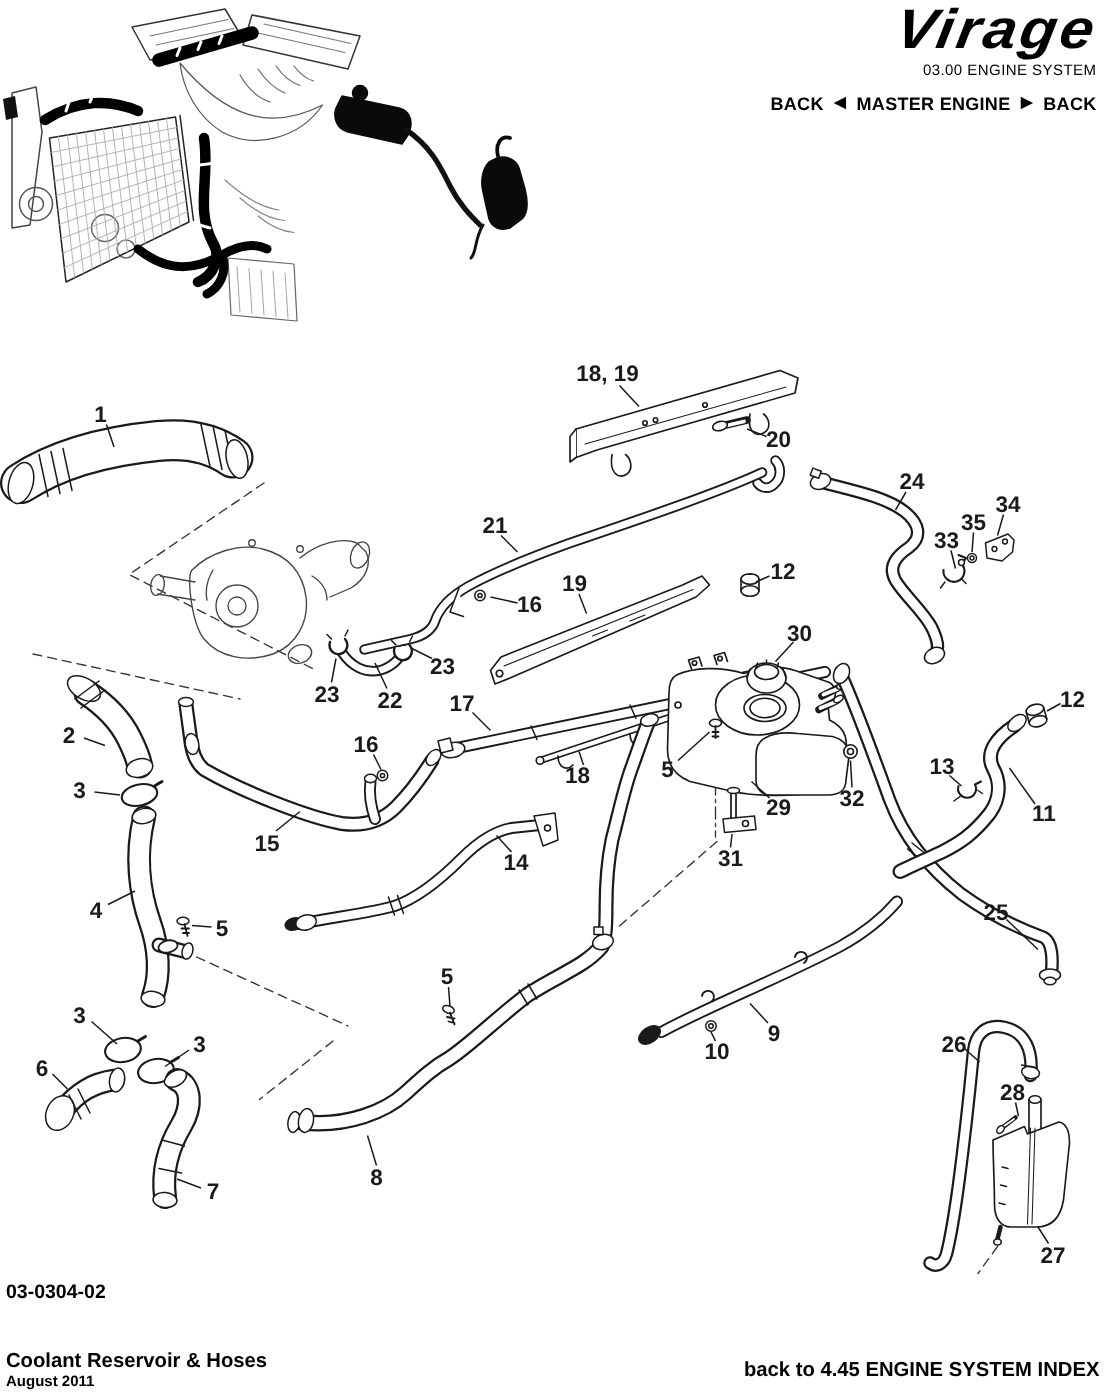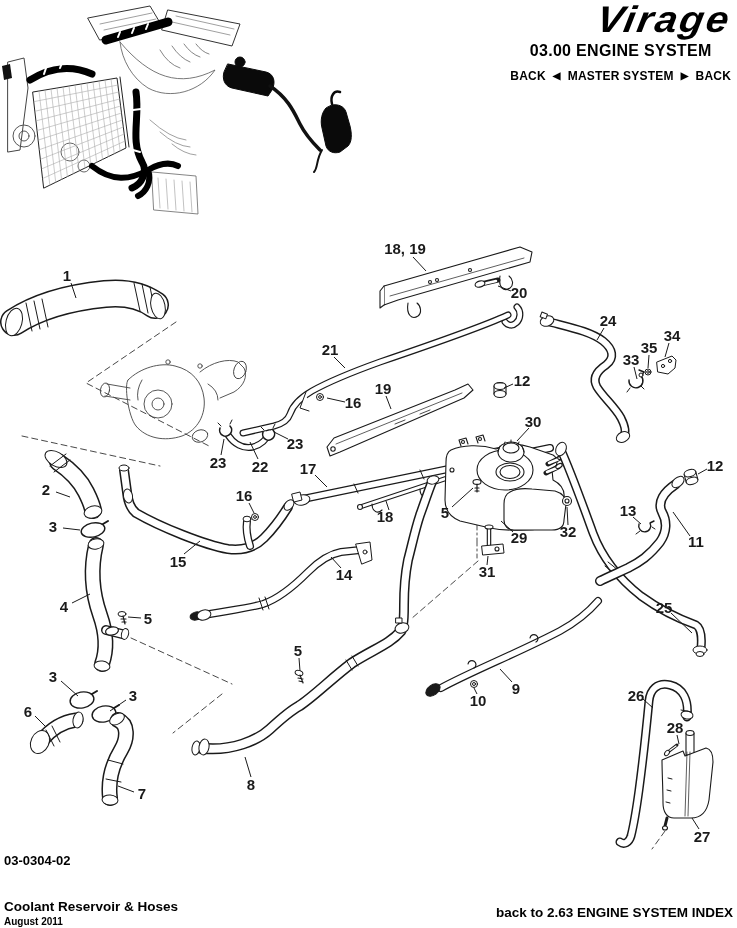--- a/index.html
+++ b/index.html
@@ -1,21 +1,21 @@
 <!DOCTYPE html>
 <html><head>
 <meta charset="utf-8">
 <style>
   html,body{margin:0;padding:0;background:#fff;}
   .page{position:relative;width:737px;height:928px;background:#fff;overflow:hidden;
         font-family:"Liberation Sans",sans-serif;color:#000;}
   .header{position:absolute;top:2px;right:6px;text-align:right;}
   .logo{font-style:italic;font-weight:bold;font-size:37px;line-height:36px;
         letter-spacing:2px;transform:skewX(-10deg) scaleX(1.08);transform-origin:right;}
-  .sys-title{margin-top:4px;font-size:16px;font-weight:bold;letter-spacing:0.3px;text-align:center;}
+  .sys-title{margin-top:4px;font-size:10px;font-weight:normal;letter-spacing:0.3px;}
   .nav{margin-top:9px;font-size:12px;font-weight:bold;letter-spacing:0.2px;
        display:flex;justify-content:flex-end;align-items:center;gap:7px;}
   .nav .arrow{font-size:10px;position:relative;top:-1px;}
   .nav span{cursor:pointer;}
   svg.diagram{position:absolute;left:0;top:0;width:737px;height:928px;}
   .footer-left{position:absolute;left:4px;bottom:0;line-height:1.25;}
   .doc-number{font-size:13px;font-weight:bold;}
   .doc-title{font-size:13.5px;font-weight:bold;margin-top:29px;}
   .doc-date{font-size:10px;font-weight:bold;}
   .footer-right{position:absolute;right:4px;bottom:8px;font-size:13.5px;font-weight:bold;cursor:pointer;}
@@ -25,21 +25,21 @@
 <body>
 
 <div class="page">
 
   <div class="header">
     <div class="logo">Virage</div>
     <div class="sys-title">03.00 ENGINE SYSTEM</div>
     <div class="nav">
       <span>BACK</span>
         <span class="arrow">◀</span>
-      <span>MASTER SYSTEM</span>
+      <span>MASTER ENGINE</span>
       <span class="arrow">▶</span>
         <span>BACK</span>
     </div>
   </div>
 
   <svg class="diagram" id="diagram-svg" viewBox="0 0 737 928">
     <g stroke="#1a1a1a" fill="none" stroke-linecap="round" stroke-linejoin="round">
 
       <g stroke-width="1">
         <path d="M 8,62 L 24,58 L 28,88 L 20,150 L 8,152 Z" stroke="#444"></path>
@@ -500,15 +500,15 @@
         <line x1="649" y1="355" x2="648" y2="368" stroke="#1a1a1a" stroke-width="1"></line>
         <text x="649" y="353" text-anchor="middle" class="callout-text" fill="#1a1a1a">35</text>
       </g>
   </svg>
 
   <div class="footer-left">
     <div class="doc-number">03-0304-02</div>
     <div class="doc-title">Coolant Reservoir &amp; Hoses</div>
     <div class="doc-date">August 2011</div>
   </div>
-  <div class="footer-right">back to 2.63 ENGINE SYSTEM INDEX</div>
+  <div class="footer-right">back to 4.45 ENGINE SYSTEM INDEX</div>
 
 </div>
 
 </body></html>

